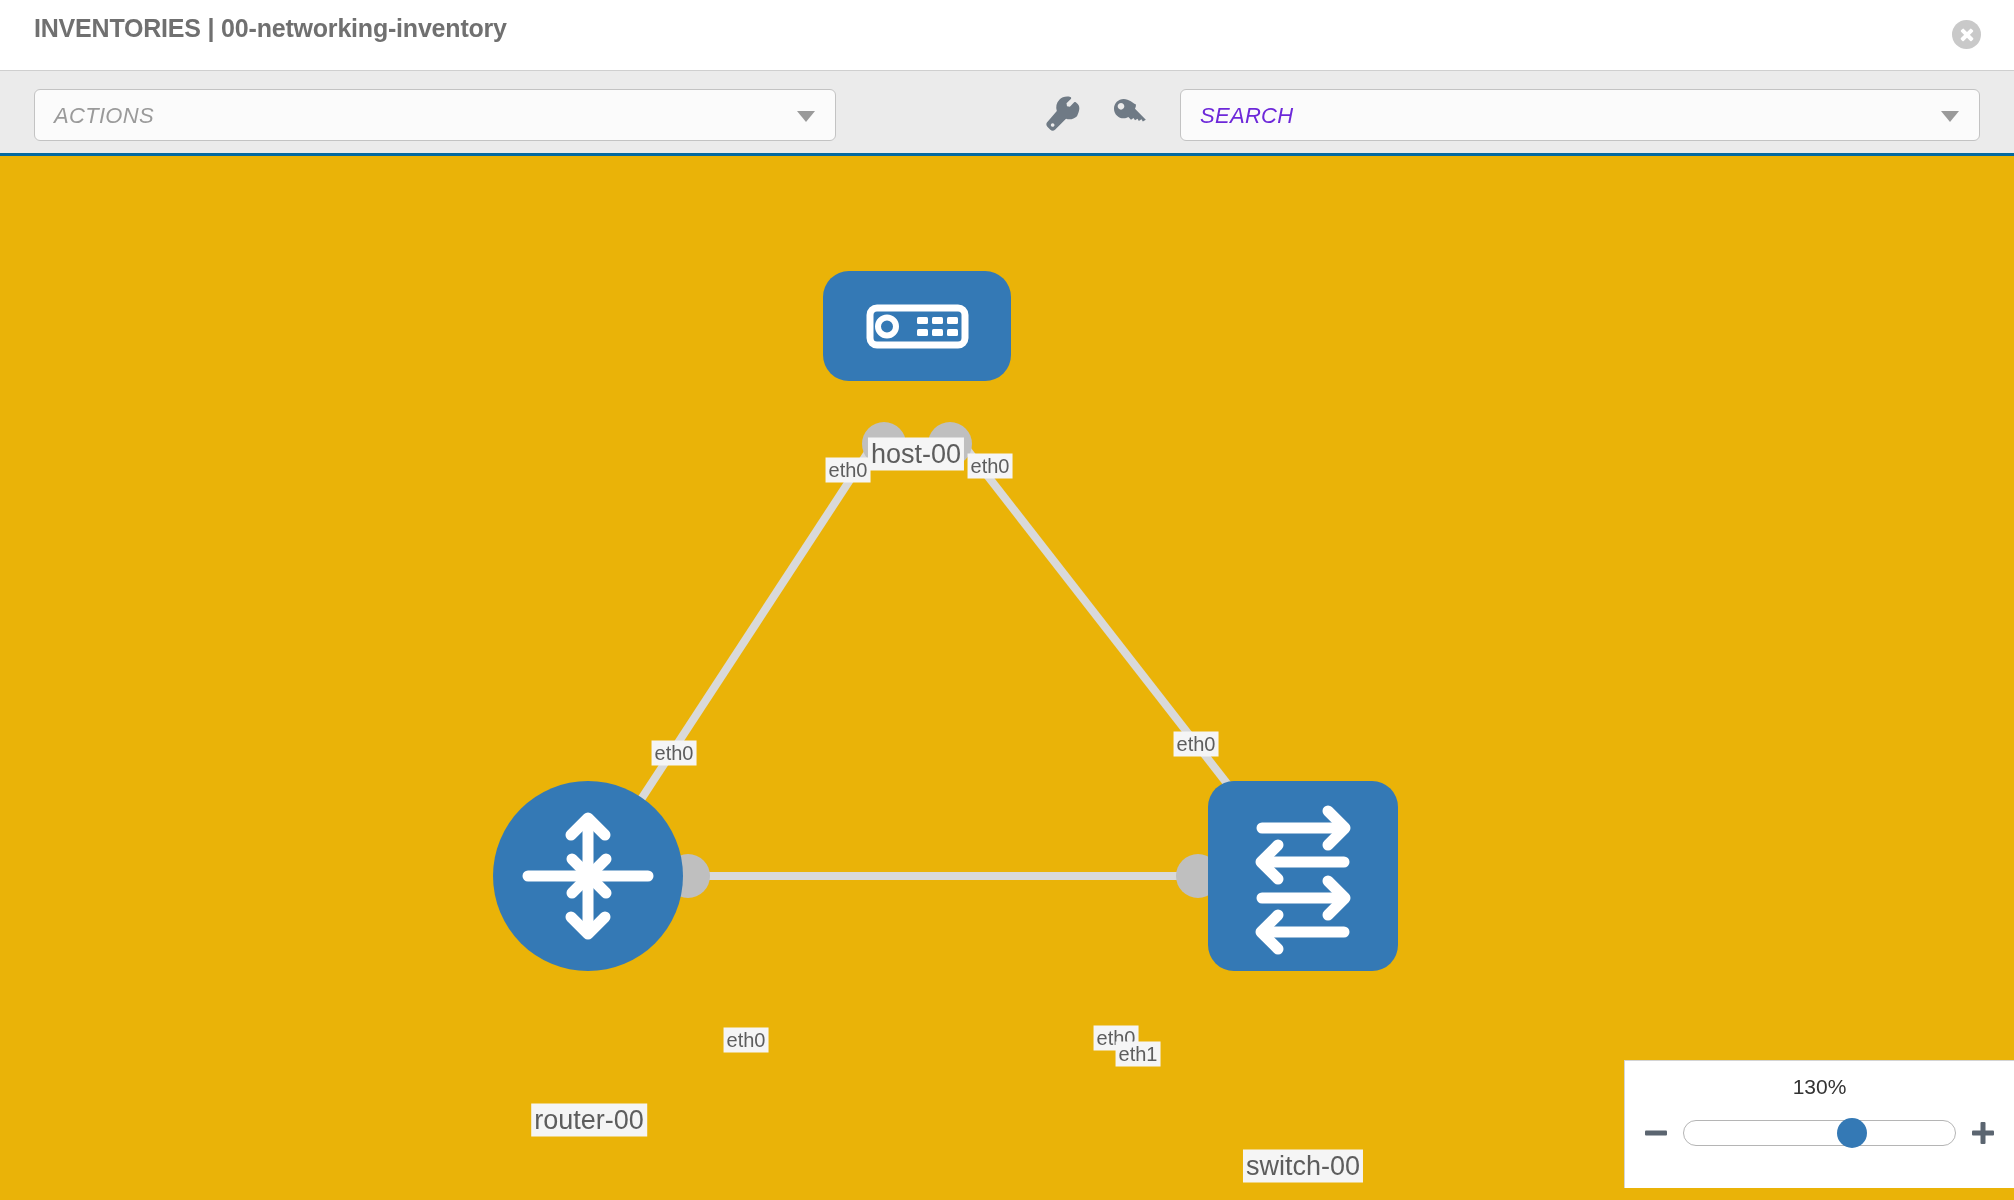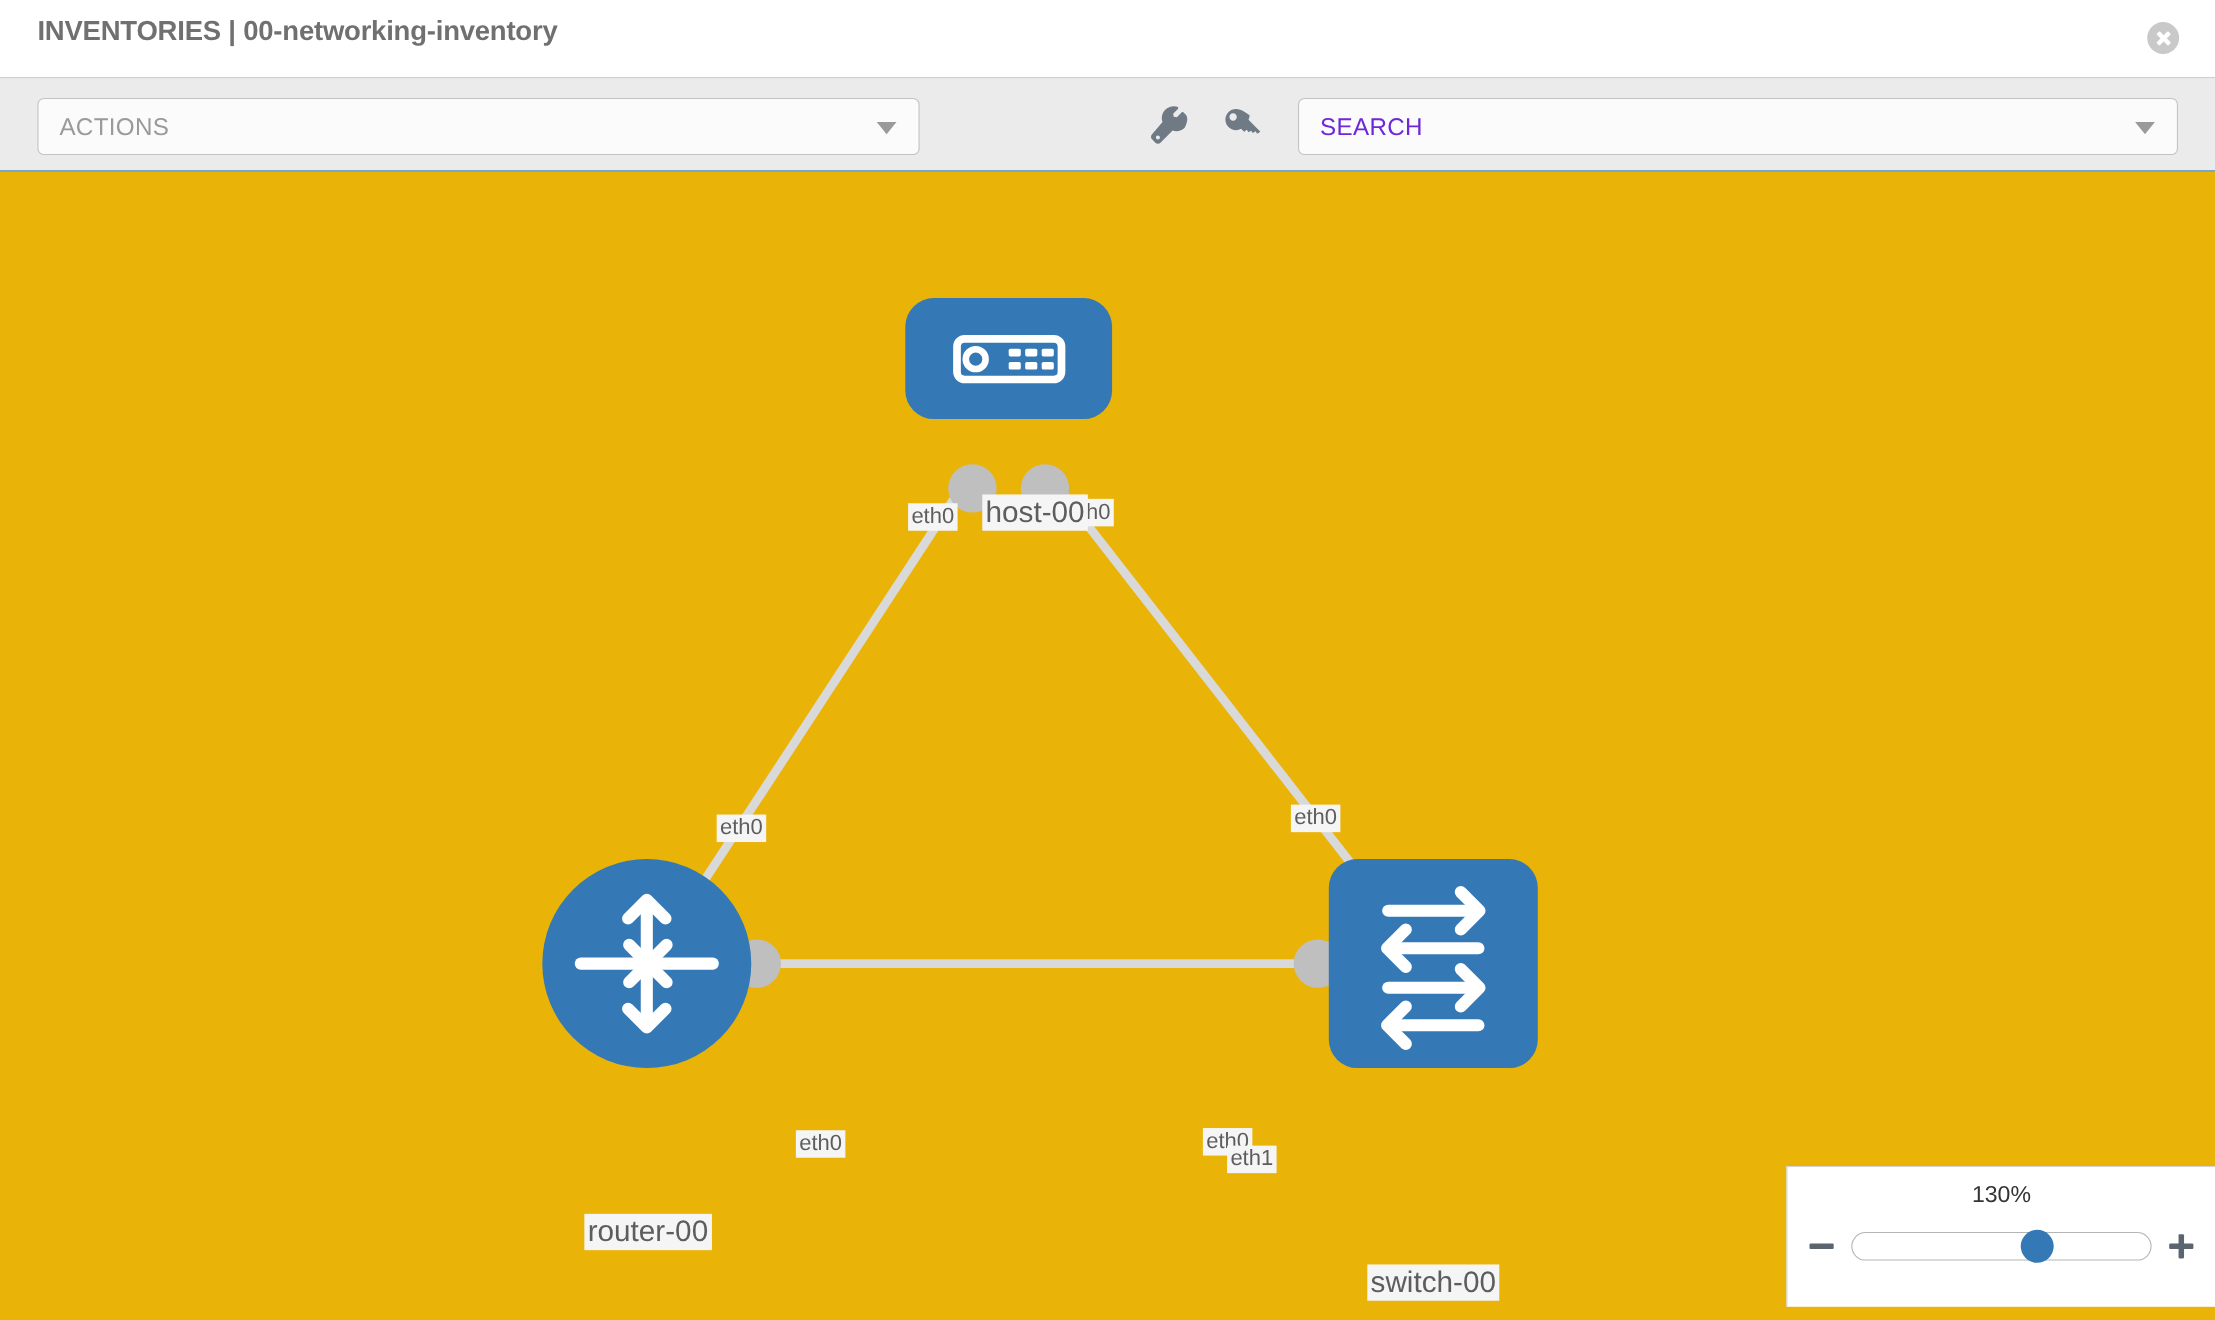--- a/index.html
+++ b/index.html
@@ -31,21 +31,22 @@
     width: 15px; height: 4.2px; background: #ffffff; border-radius: 1px;
   }
   .close-icon::before { transform: translate(-50%,-50%) rotate(45deg); }
   .close-icon::after  { transform: translate(-50%,-50%) rotate(-45deg); }
 
   
   .toolbar {
     position: absolute; left: 0; top: 70px; width: 2014px; height: 86px;
     background: #ebebeb;
     border-top: 1px solid #cfcfcf;
-    border-bottom: 1px solid #0369a1;
+    border-bottom: 3px solid #0369a1;
+    font-style: italic;
   }
   .actions-select {
     position: absolute; left: 34px; top: 18px;
     width: 802px; height: 52px;
     background: #fbfbfb;
     border: 1px solid #c3c3c3; border-radius: 6px;
     cursor: pointer;
   }
   .actions-label {
     position: absolute; left: 19px; top: 13px;
@@ -254,21 +255,21 @@
     </svg>
 
     <div class="port-label" style="left:848px;  top:314px;">eth0</div>
     <div class="port-label" style="left:990px;  top:310px;">eth0</div>
     <div class="port-label" style="left:674px;  top:597px;">eth0</div>
     <div class="port-label" style="left:1196px; top:588px;">eth0</div>
     <div class="port-label" style="left:746px;  top:884px;">eth0</div>
     <div class="port-label" style="left:1116px; top:882px;">eth0</div>
     <div class="port-label" style="left:1138px; top:898px;">eth1</div>
 
-    <div class="node-label" style="left:941px;  top:298px;margin-top:12px;">host-00</div>
+    <div class="node-label" style="left:916px;  top:298px;">host-00</div>
     <div class="node-label" style="left:589px;  top:964px;">router-00</div>
     <div class="node-label" style="left:1303px; top:1010px;">switch-00</div>
 
     <div class="zoom-panel">
       <div class="zoom-value">130%</div>
       <div class="zoom-row">
         <div class="zoom-btn minus"></div>
         <div class="zoom-slider">
           <div class="zoom-thumb" style="left: 62%;"></div>
         </div>

